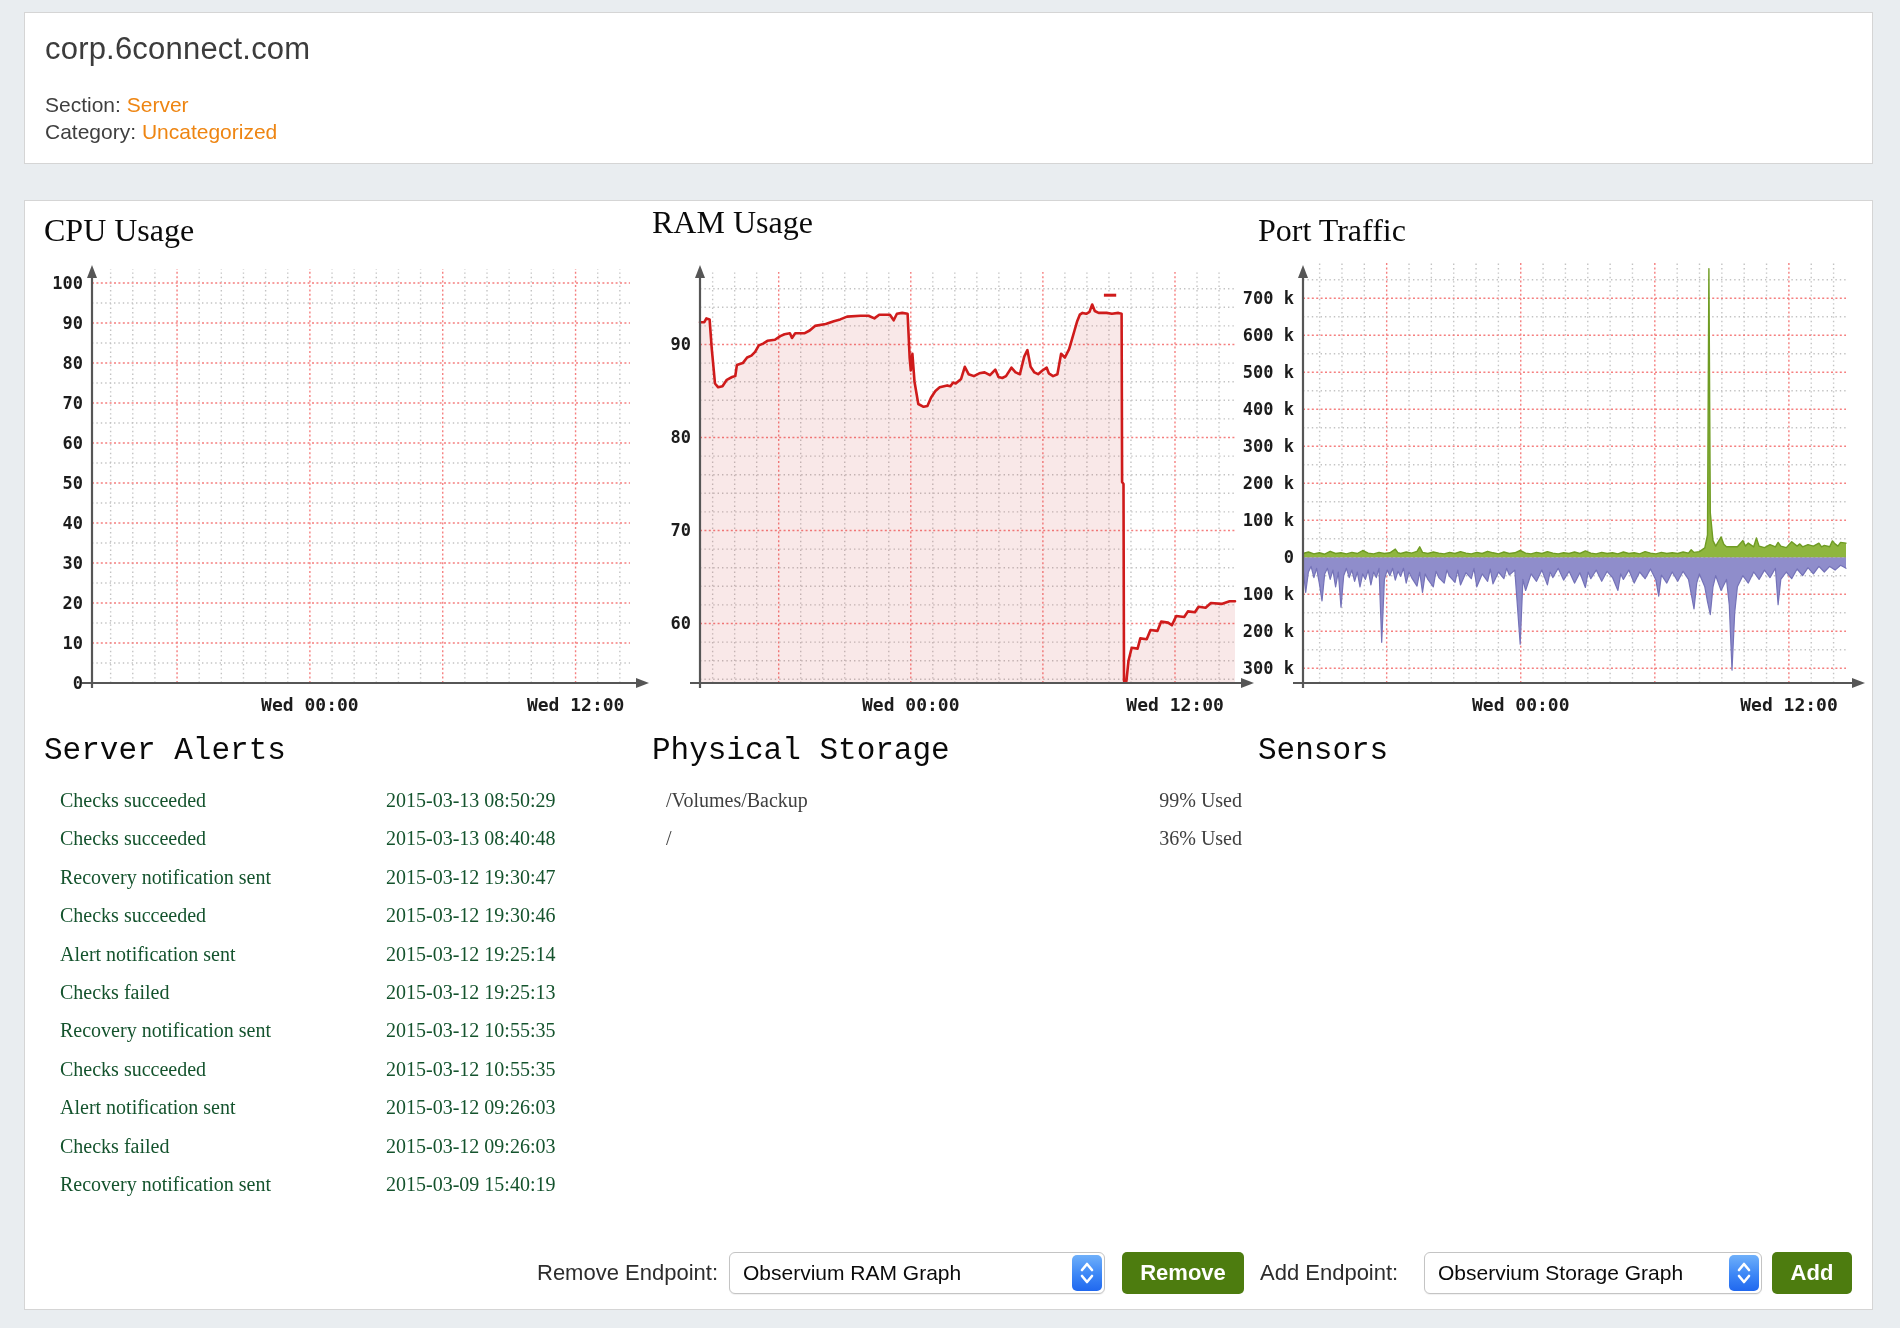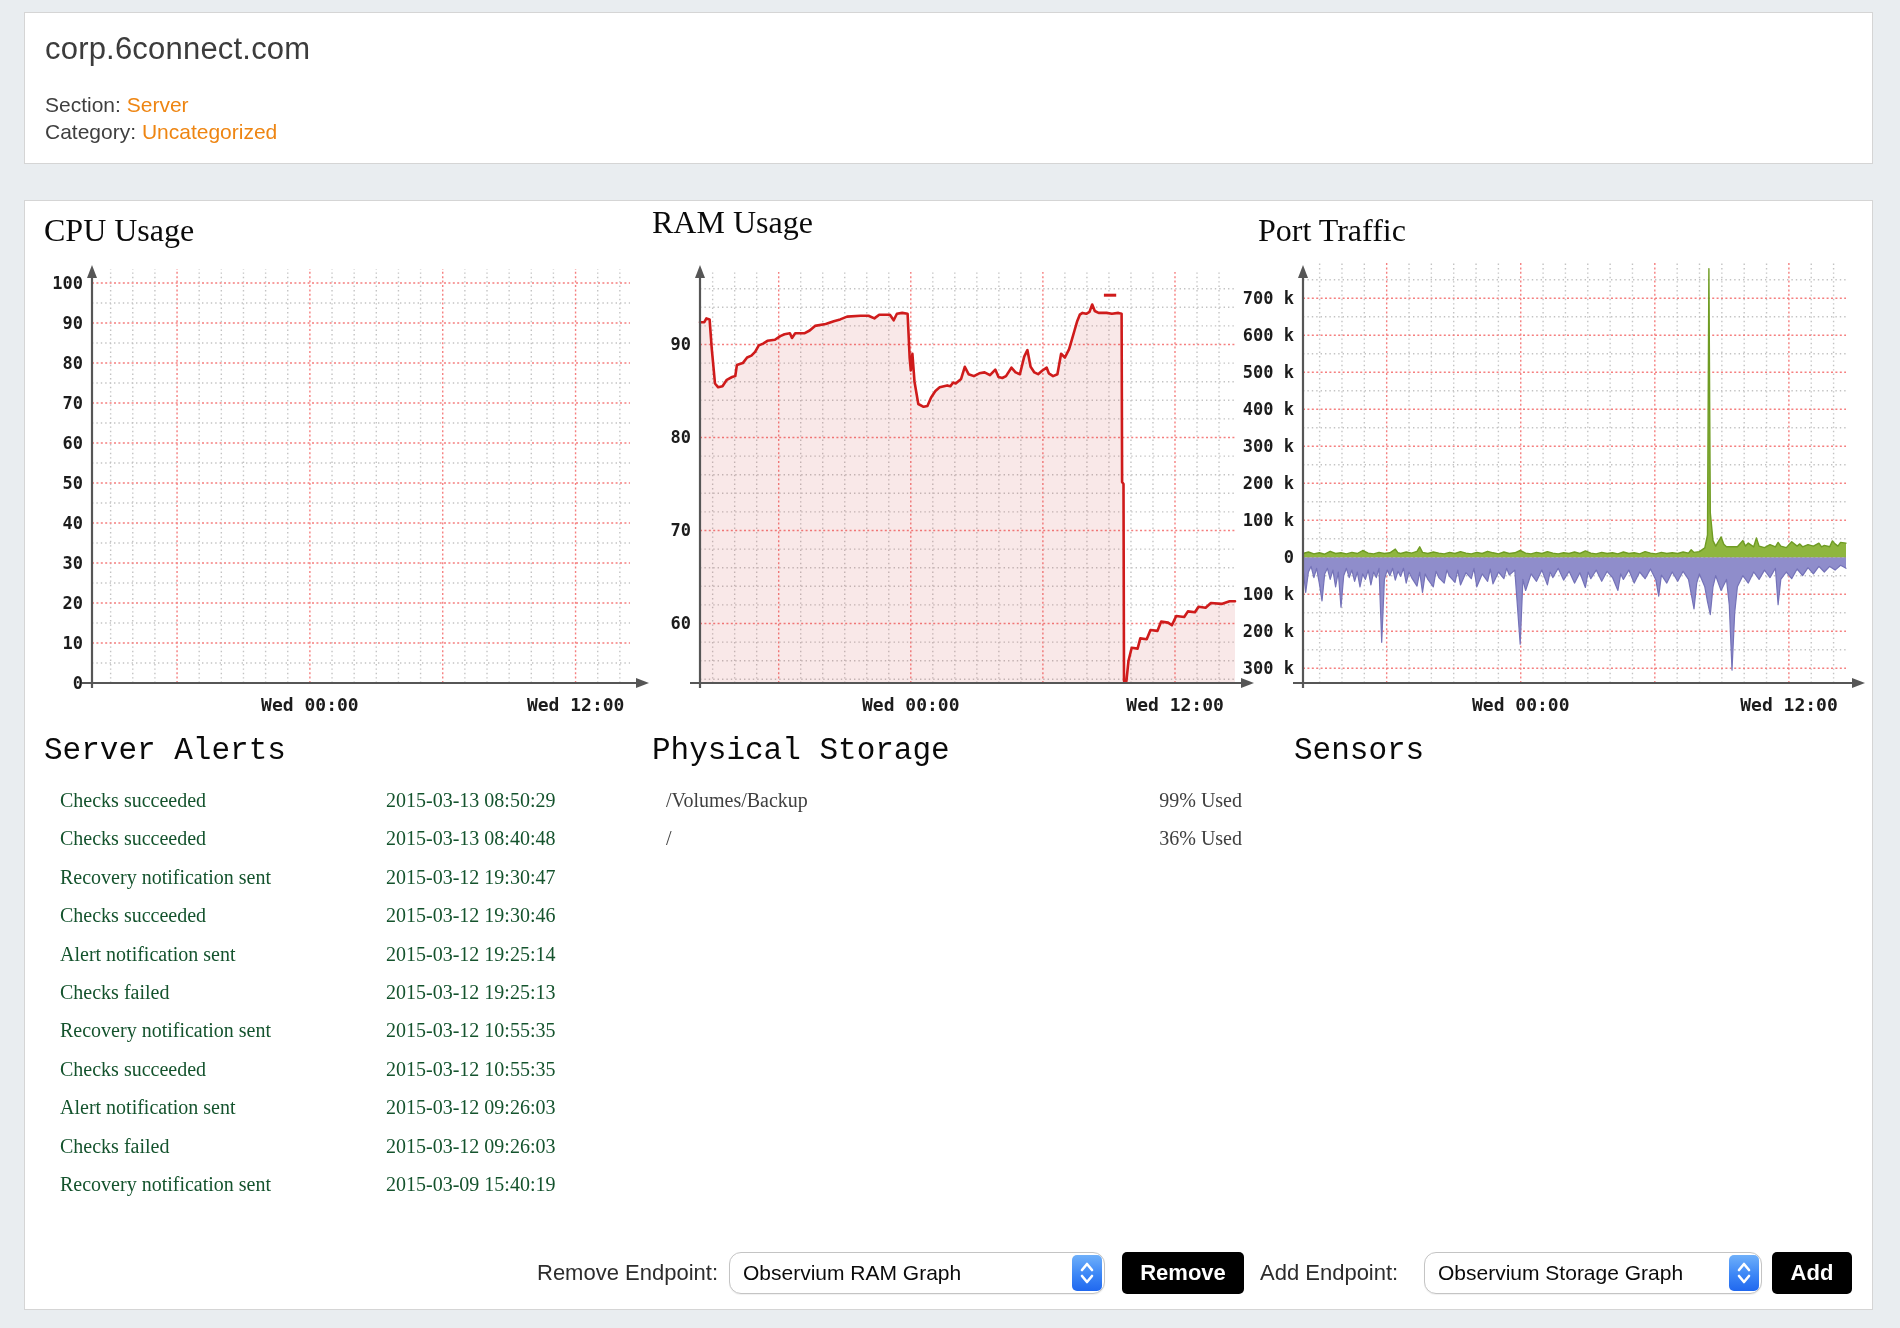--- a/index.html
+++ b/index.html
@@ -50,37 +50,37 @@
     display:flex;justify-content:space-between;height:38.4px;line-height:38.4px;
     font-family:"Liberation Serif",serif;font-size:20px;color:#404040;
   }
 
   .ctl-label{
     position:absolute;top:1252px;height:42px;line-height:42px;
     font-size:22px;color:#2d2d2d;
   }
   .select{
     position:absolute;top:1252px;height:42px;box-sizing:border-box;
-    background:#ffffff;border:1px solid #c4c4c4;border-radius:12px;
+    background:#ffffff;border:1px solid #c4c4c4;border-radius:6px;
     box-shadow:0 1px 1px rgba(0,0,0,0.06);
     cursor:pointer;
     padding-left:22px;
   }
   .select-value{
     position:absolute;left:13px;top:0;height:40px;line-height:40px;
     font-size:21px;color:#0b0b0b;white-space:nowrap;
   }
   .stepper{
     position:absolute;right:2px;top:2px;width:30px;height:36px;border-radius:5px;
     background:linear-gradient(#6fb0fa,#3c86f6 55%,#2068ef);
     display:flex;align-items:center;justify-content:center;
   }
   .btn{
     position:absolute;top:1252px;height:42px;border:none;border-radius:5px;
-    background:#000000;color:#ffffff;font-family:"Liberation Sans",sans-serif;
+    background:#4d7c0f;color:#ffffff;font-family:"Liberation Sans",sans-serif;
     font-size:22px;font-weight:700;cursor:pointer;
   }
 </style>
 </head>
 <body>
 
 <div class="panel" id="header-panel">
   <h1 id="page-title">corp.6connect.com</h1>
   <div class="meta-line" id="meta-section">
     <span>Section:</span>
@@ -288,21 +288,21 @@
     <text x="79" y="335.2" text-anchor="end" fill="#1c1c1c" font-family="&quot;DejaVu Sans Mono&quot;,monospace" font-size="17px" font-weight="bold">0</text>
     <text x="79" y="372.2" text-anchor="end" fill="#1c1c1c" font-family="&quot;DejaVu Sans Mono&quot;,monospace" font-size="17px" font-weight="bold">100 k</text>
     <text x="79" y="409.2" text-anchor="end" fill="#1c1c1c" font-family="&quot;DejaVu Sans Mono&quot;,monospace" font-size="17px" font-weight="bold">200 k</text>
     <text x="79" y="446.2" text-anchor="end" fill="#1c1c1c" font-family="&quot;DejaVu Sans Mono&quot;,monospace" font-size="17px" font-weight="bold">300 k</text>
     <text x="305.74300000000005" y="483" text-anchor="middle" fill="#1c1c1c" font-family="&quot;DejaVu Sans Mono&quot;,monospace" font-size="18px" font-weight="bold">Wed 00:00</text>
     <text x="573.985" y="483" text-anchor="middle" fill="#1c1c1c" font-family="&quot;DejaVu Sans Mono&quot;,monospace" font-size="18px" font-weight="bold">Wed 12:00</text>
   </svg>
 
 <h2 class="section-title" style="left:44px;top:733px;">Server Alerts</h2>
 <h2 class="section-title" style="left:652px;top:733px;">Physical Storage</h2>
-<h2 class="section-title" style="left:1258px;top:733px;margin-left:36px;">Sensors</h2>
+<h2 class="section-title" style="left:1258px;top:733px;">Sensors</h2>
 
 <div id="alerts-list">
     <div class="alert-row">
       <span class="alert-label">Checks succeeded</span>
       <span class="alert-time">2015-03-13 08:50:29</span>
     </div>
     <div class="alert-row">
       <span class="alert-label">Checks succeeded</span>
       <span class="alert-time">2015-03-13 08:40:48</span>
     </div>

